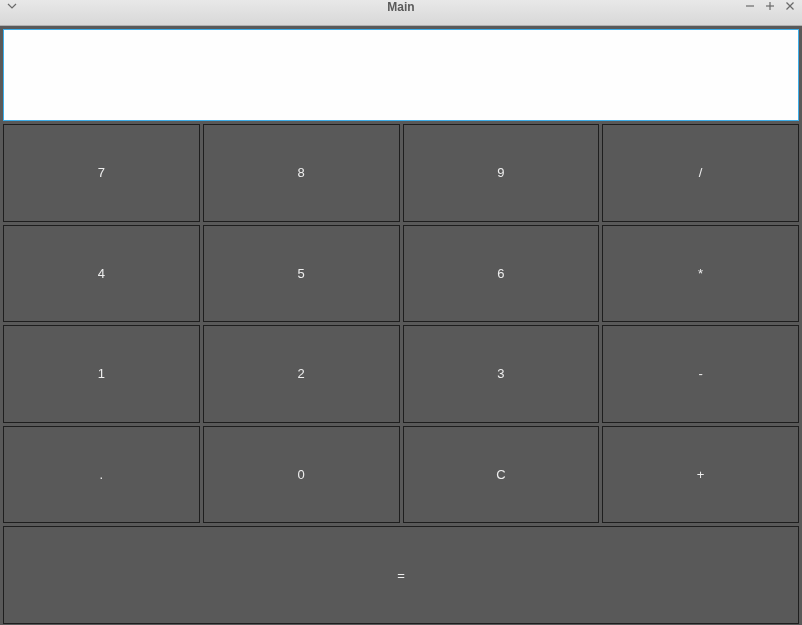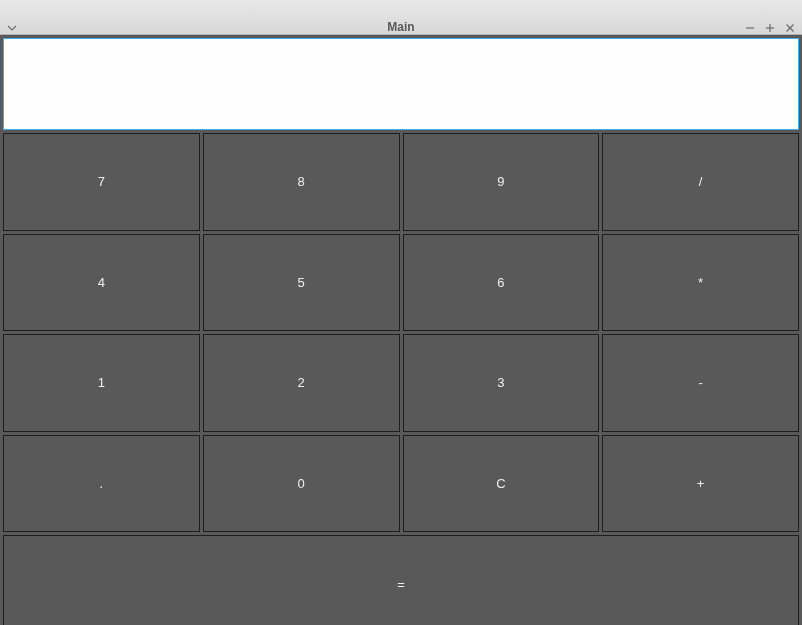--- a/index.html
+++ b/index.html
@@ -8,25 +8,25 @@
       box-sizing: border-box;
     }
     body {
       width: 802px;
       height: 625px;
       background: #595959;
       font-family: sans-serif;
       overflow: hidden;
     }
     .titlebar {
-      height: 35px;
+      height: 26px;
       background: linear-gradient(to bottom, #e8e8e8, #d8d8d8);
       border-bottom: 1px solid #b0b0b0;
       display: flex;
-      align-items: flex-end;
+      align-items: flex-start;
       position: relative;
     }
     .titlebar-left {
       position: absolute;
       left: 6px;
       display: flex;
       align-items: center;
     }
     .titlebar-title {
       flex: 1;

